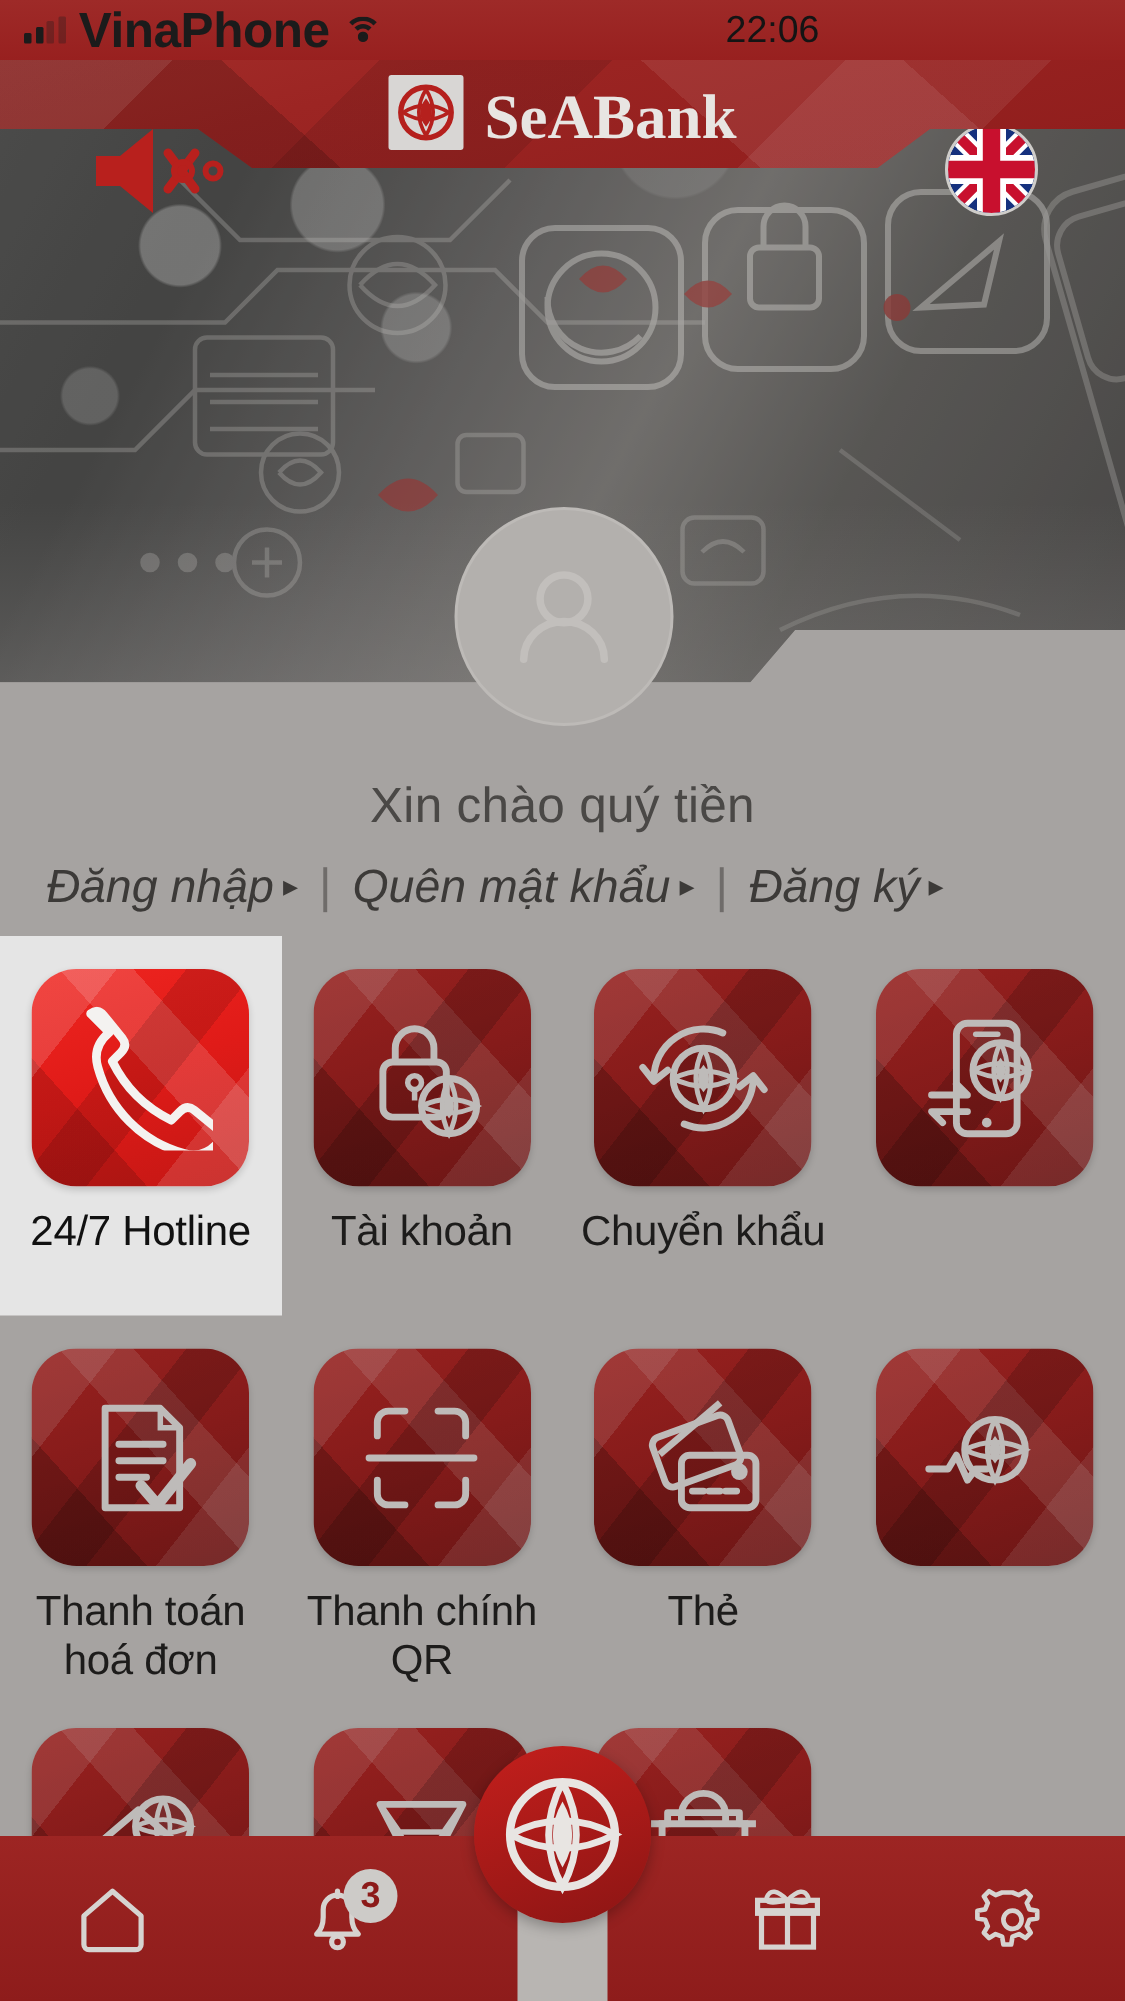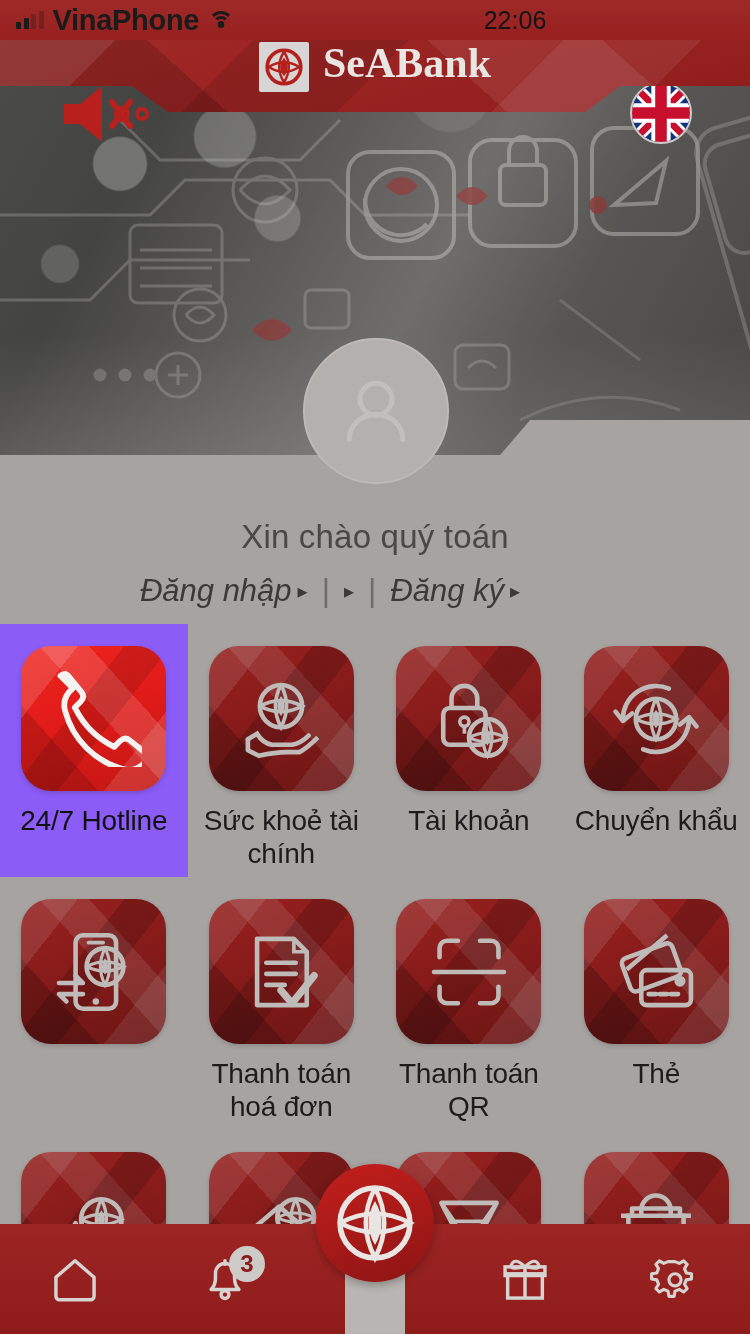--- a/index.html
+++ b/index.html
@@ -12,21 +12,21 @@
 
   
   .statusbar{
     position:absolute; top:0; left:0; width:750px; height:40px;
     display:flex; align-items:center; z-index:60;
     background:linear-gradient(180deg,#9e2a28 0%,#98201f 100%);
   }
   .sb-left{ display:flex; align-items:center; gap:9px; padding-left:16px; width:280px; }
   .sb-center{ flex:1; text-align:center; }
   .sb-right{ display:flex; align-items:center; gap:8px; padding-right:14px; justify-content:flex-end; width:280px; }
-  .sb-text{ color:#1b1b1b; font-size:29px; font-weight:600; letter-spacing:-0.3px; }
+  .sb-text{ color:#1b1b1b; font-size:33px; font-weight:600; letter-spacing:-0.3px; }
   .sb-time{ color:#141414; font-size:25px; font-weight:400; letter-spacing:0px; }
   .bars{ display:flex; align-items:flex-end; gap:2.5px; height:18px; }
   .bars i{ display:block; width:5px; background:#1b1b1b; border-radius:1px; }
   .bars i:nth-child(1){ height:7px; }
   .bars i:nth-child(2){ height:11px; }
   .bars i:nth-child(3){ height:15px; opacity:.32; }
   .bars i:nth-child(4){ height:18px; opacity:.32; }
   .wifi{ position:relative; width:26px; height:19px; }
   .wifi span{ position:absolute; left:50%; transform:translateX(-50%); border:3px solid #1b1b1b; border-bottom-color:transparent; border-left-color:transparent; border-right-color:transparent; border-radius:50%; }
   .wifi span:nth-child(1){ width:26px; height:26px; top:0; }
@@ -44,21 +44,21 @@
     clip-path: polygon(0 0, 750px 0, 750px 86px, 620px 86px, 585px 112px, 168px 112px, 132px 86px, 0 86px);
   }
   .header-plate:before{
     content:""; position:absolute; inset:0;
     background:
       linear-gradient(135deg, rgba(255,255,255,.09) 0 18%, transparent 18% 34%, rgba(0,0,0,.10) 34% 52%, transparent 52% 70%, rgba(255,255,255,.07) 70% 86%, transparent 86%),
       linear-gradient(42deg, rgba(0,0,0,.16) 0 26%, transparent 26% 58%, rgba(255,255,255,.08) 58% 78%, transparent 78%);
   }
   .brand{
     position:absolute; top:42px; left:0; width:750px; height:58px; z-index:45;
-    display:flex; align-items:flex-start; justify-content:center; gap:14px;
+    display:flex; align-items:flex-end; justify-content:center; gap:14px;
   }
   .brand-mark{
     width:50px; height:50px; background:#d8d6d4; border-radius:2px;
     display:flex; align-items:center; justify-content:center; flex:none;
   }
   .brand-name{
     color:#e8e5e2; font-family:"Liberation Serif", serif;
     font-size:42px; font-weight:700; letter-spacing:0px; line-height:1;
   }
 
@@ -111,21 +111,21 @@
   
   .grid{
     position:absolute; top:624px; left:0; width:750px; height:640px;
     display:grid; grid-template-columns:repeat(4, 187.5px);
     grid-auto-rows:253px; z-index:20;
   }
   .tile{
     display:flex; flex-direction:column; align-items:center;
     padding-top:22px; position:relative;
   }
-  .tile.selected{ background:#8b5cf6; }
+  .tile.selected{ background:#e5e5e5; }
   .tile-icon{
     width:145px; height:145px; border-radius:30px; flex:none;
     display:flex; align-items:center; justify-content:center;
     background:
       linear-gradient(128deg, rgba(255,255,255,.13) 0 22%, transparent 22% 40%, rgba(0,0,0,.16) 40% 58%, transparent 58% 76%, rgba(255,255,255,.10) 76%),
       linear-gradient(48deg, rgba(0,0,0,.20) 0 28%, transparent 28% 54%, rgba(255,255,255,.12) 54% 72%, transparent 72%),
       linear-gradient(160deg,#c9201d 0%,#b01a18 48%,#8d1513 100%);
     box-shadow:0 2px 5px rgba(0,0,0,.16);
   }
   .tile.selected .tile-icon{
@@ -287,62 +287,50 @@
           <span></span>
           <span></span>
           <span></span>
         </div>
     </div>
     <div class="sb-center">
       <span class="sb-time">22:06</span>
     </div>
   </div>
 
-  <div class="greeting">Xin chào quý toán</div>
+  <div class="greeting">Xin chào quý tiền</div>
 
   <div class="authrow">
     <div class="authlink">
       <span>Đăng nhập</span>
       <span class="tri">▸</span>
     </div>
     <span class="authsep">|</span>
     <div class="authlink">
+      <span>Quên mật khẩu</span>
       <span class="tri">▸</span>
     </div>
     <span class="authsep">|</span>
     <div class="authlink">
       <span>Đăng ký</span>
       <span class="tri">▸</span>
     </div>
   </div>
 
   <div class="grid">
 
     <div class="tile selected">
       <div class="tile-icon">
         <svg viewBox="0 0 100 100" width="96" height="96">
           <path d="M28 18 q-12 10 -8 24 q6 22 22 38 q16 16 38 22 q14 4 24 -8 q4 -5 -1 -9 l-16 -13 q-5 -4 -10 1 l-6 6 q-14 -7 -24 -17 q-10 -10 -17 -24 l6 -6 q5 -5 1 -10 l-13 -16 q-4 -5 -9 -1 z" fill="none" stroke="#f4f2f0" stroke-width="6" stroke-linejoin="round"></path>
         </svg>
       </div>
       <div class="tile-label">24/7 Hotline</div>
     </div>
 
-    <div class="tile">
-      <div class="tile-icon dim">
-        <svg viewBox="0 0 100 100" width="92" height="92">
-          <circle cx="50" cy="36" r="23" fill="none" stroke="#ddd9d6" stroke-width="5"></circle>
-          <path d="M50 13 q12 23 0 46 q-12 -23 0 -46" fill="none" stroke="#ddd9d6" stroke-width="4"></path>
-          <path d="M27 36 q23 -12 46 0 q-23 12 -46 0" fill="none" stroke="#ddd9d6" stroke-width="4"></path>
-          <path d="M50 25 q8 11 0 22 q-8 -11 0 -22" fill="#ddd9d6"></path>
-          <path d="M14 72 l10 -6 q6 10 16 12 h22 q10 -2 18 -10" fill="none" stroke="#ddd9d6" stroke-width="5" stroke-linecap="round"></path>
-          <path d="M14 72 v12 l12 6 q18 -4 30 -4 h14 q8 -4 20 -16" fill="none" stroke="#ddd9d6" stroke-width="5" stroke-linejoin="round"></path>
-        </svg>
-      </div>
-      <div class="tile-label">Sức khoẻ tài chính</div>
-    </div>
 
     <div class="tile">
       <div class="tile-icon dim">
         <svg viewBox="0 0 100 100" width="92" height="92">
           <rect x="22" y="38" width="46" height="40" rx="7" fill="none" stroke="#ddd9d6" stroke-width="5"></rect>
           <path d="M31 38 v-10 a14 14 0 0 1 28 0 v10" fill="none" stroke="#ddd9d6" stroke-width="5"></path>
           <circle cx="45" cy="53" r="5" fill="none" stroke="#ddd9d6" stroke-width="4"></circle>
           <path d="M45 57 v9" stroke="#ddd9d6" stroke-width="4"></path>
           <circle cx="70" cy="70" r="20" fill="none" stroke="#ddd9d6" stroke-width="5"></circle>
           <path d="M70 50 q10 20 0 40 q-10 -20 0 -40" fill="none" stroke="#ddd9d6" stroke-width="3.5"></path>
@@ -399,21 +387,21 @@
     <div class="tile">
       <div class="tile-icon dim">
         <svg viewBox="0 0 100 100" width="92" height="92">
           <path d="M18 34 v-10 a8 8 0 0 1 8 -8 h12" fill="none" stroke="#ddd9d6" stroke-width="5" stroke-linecap="round"></path>
           <path d="M62 16 h12 a8 8 0 0 1 8 8 v10" fill="none" stroke="#ddd9d6" stroke-width="5" stroke-linecap="round"></path>
           <path d="M18 66 v10 a8 8 0 0 0 8 8 h12" fill="none" stroke="#ddd9d6" stroke-width="5" stroke-linecap="round"></path>
           <path d="M62 84 h12 a8 8 0 0 0 8 -8 v-10" fill="none" stroke="#ddd9d6" stroke-width="5" stroke-linecap="round"></path>
           <path d="M12 50 h76" stroke="#ddd9d6" stroke-width="5" stroke-linecap="round"></path>
         </svg>
       </div>
-      <div class="tile-label">Thanh toán QR</div>
+      <div class="tile-label">Thanh chính QR</div>
     </div>
 
     <div class="tile">
       <div class="tile-icon dim">
         <svg viewBox="0 0 100 100" width="92" height="92">
           <rect x="16" y="26" width="58" height="38" rx="6" fill="none" stroke="#ddd9d6" stroke-width="5" transform="rotate(-20 45 45)"></rect>
           <path d="M19 38 l54 -20" stroke="#ddd9d6" stroke-width="5" transform="rotate(-20 45 45)"></path>
           <rect x="34" y="48" width="54" height="38" rx="6" fill="none" stroke="#ddd9d6" stroke-width="5"></rect>
           <circle cx="76" cy="60" r="6" fill="#ddd9d6"></circle>
           <path d="M42 74 h8 M54 74 h8 M66 74 h8" stroke="#ddd9d6" stroke-width="5" stroke-linecap="round"></path>

